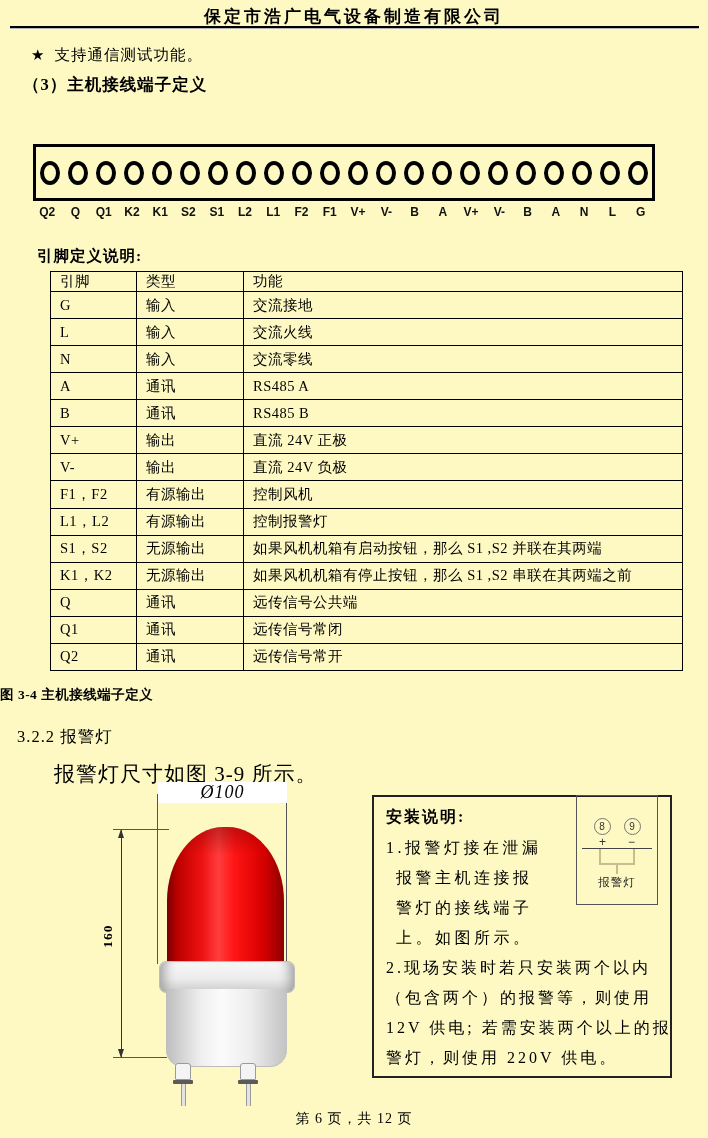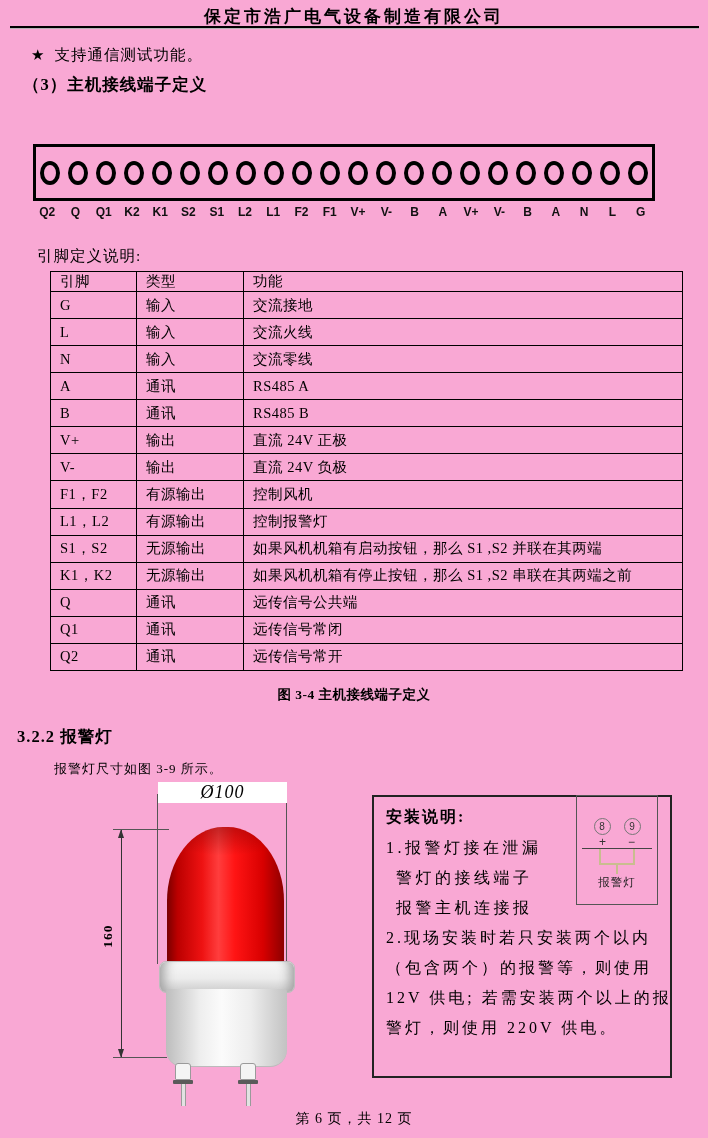--- a/index.html
+++ b/index.html
@@ -1,45 +1,45 @@
 <!DOCTYPE html>
 <html><head>
 <meta charset="utf-8">
 <style>
   html,body{margin:0;padding:0;background:#888;}
   .page{
-    position:relative;width:708px;height:1138px;background:#f9a8d4;margin:0 auto;
+    position:relative;width:708px;height:1138px;background:#fef9c3;margin:0 auto;
     font-family:"Liberation Serif","DejaVu Serif",serif;color:#000;overflow:hidden;
   }
   .abs{position:absolute;}
   
   .doc-title{top:5px;left:0;width:708px;text-align:center;font-size:17px;font-weight:bold;letter-spacing:3px;}
   .header-rule{top:26px;left:10px;width:689px;height:2px;background:#000;border-bottom:1px solid #b5b5b5;}
   
   .star-line{top:45px;left:31px;font-size:15.5px;letter-spacing:1px;}
   .star-glyph{font-family:"DejaVu Sans",sans-serif;font-size:15px;margin-right:9px;}
   .h-sec3{top:74px;left:23px;font-size:16.5px;font-weight:bold;letter-spacing:1px;}
   .p-sec3{top:103px;left:54px;font-size:15.5px;letter-spacing:1px;}
   
   .term-strip{top:144px;left:33px;width:616px;height:51px;border:3px solid #000;display:flex;align-items:center;}
   .term-cell{flex:1;display:flex;justify-content:center;align-items:center;}
   .term-hole{width:12px;height:16px;border:4px solid #000;border-radius:50%;}
   .term-labels{top:205px;left:33px;width:622px;display:flex;}
   .term-label{flex:1;text-align:center;font-family:"Liberation Sans","DejaVu Sans",sans-serif;
     font-size:12px;font-weight:600;color:#111;}
   
-  .tbl-title{top:246px;left:37px;font-size:15.5px;font-weight:normal;letter-spacing:1px;}
+  .tbl-title{top:246px;left:37px;font-size:15.5px;font-weight:bold;letter-spacing:1px;}
   .pin-table{top:271px;left:50px;width:633px;height:400px;border-collapse:collapse;table-layout:fixed;}
   .pin-table td,.pin-table th{border:1.5px solid #000;font-size:14.5px;font-weight:normal;
     text-align:left;padding:0 4px 0 9px;vertical-align:middle;letter-spacing:.5px;}
   .col-pin{width:72px;}.col-type{width:93px;margin-left:28px;}
-  .fig-caption{top:686px;left:0;width:708px;text-align:center;font-size:13.5px;font-weight:bold;letter-spacing:.5px;}
-  
-  .h-sec322{top:726px;left:17px;font-size:16.5px;font-weight:bold;letter-spacing:1px;}
-  .p-sec322{top:760px;left:54px;font-size:13px;letter-spacing:1px;}
+  .fig-caption{top:686px;left:0;width:708px;font-size:13.5px;font-weight:bold;letter-spacing:.5px;}
+  
+  .h-sec322{top:726px;left:17px;font-size:16.5px;font-weight:normal;letter-spacing:1px;}
+  .p-sec322{top:760px;left:54px;font-size:21px;letter-spacing:1px;}
   
   .lamp-fig{top:780px;left:90px;width:280px;height:330px;}
   .dia-label{left:68px;top:2px;width:129px;text-align:center;font-size:18px;font-weight:normal;
     background:#fff;z-index:5;font-style:italic;letter-spacing:1px;}
   .hdim{left:68px;top:20px;width:129px;height:0;border-top:1.5px solid #333;}
   .arr{position:absolute;width:0;height:0;}
   .arr-left{left:0;top:-4px;border-right:9px solid #333;border-top:3px solid transparent;border-bottom:3px solid transparent;}
   .arr-right{right:0;top:-4px;border-left:9px solid #333;border-top:3px solid transparent;border-bottom:3px solid transparent;}
   .vext-l{left:67px;top:14px;width:0;height:170px;border-left:1px solid #555;}
   .vext-r{left:196px;top:14px;width:0;height:170px;border-left:1px solid #555;}
@@ -322,22 +322,23 @@
         <span>−</span>
       </div>
       <div class="ibd-line"></div>
       <div class="ibd-bracket"></div>
       <div class="ibd-stem"></div>
       <div class="ibd-label">报警灯</div>
     </div>
     <div class="ib-title">安装说明:</div>
     <div>
       <div class="ib-line1">1.报警灯接在泄漏</div>
+      <div class="ib-line1 cont">报警主机连接报</div>
       <div class="ib-line1 cont">警灯的接线端子</div>
-      <div class="ib-line1 cont">报警主机连接报</div>
+      <div class="ib-line1 cont">上。如图所示。</div>
     </div>
     <div>
       <div class="ib-line2">2.现场安装时若只安装两个以内</div>
       <div class="ib-line2">（包含两个）的报警等，则使用</div>
       <div class="ib-line2">12V 供电; 若需安装两个以上的报</div>
       <div class="ib-line2">警灯，则使用 220V 供电。</div>
     </div>
   </div>
 
   <div class="abs footer">第 6 页，共 12 页</div>

